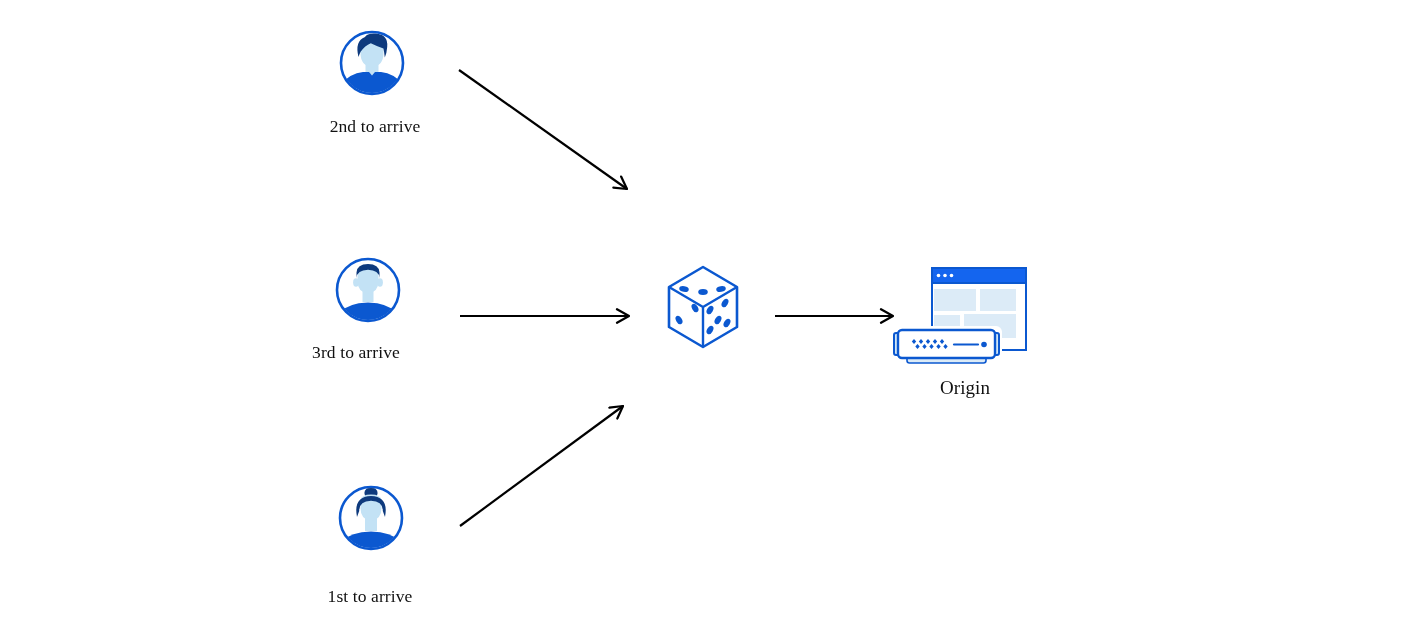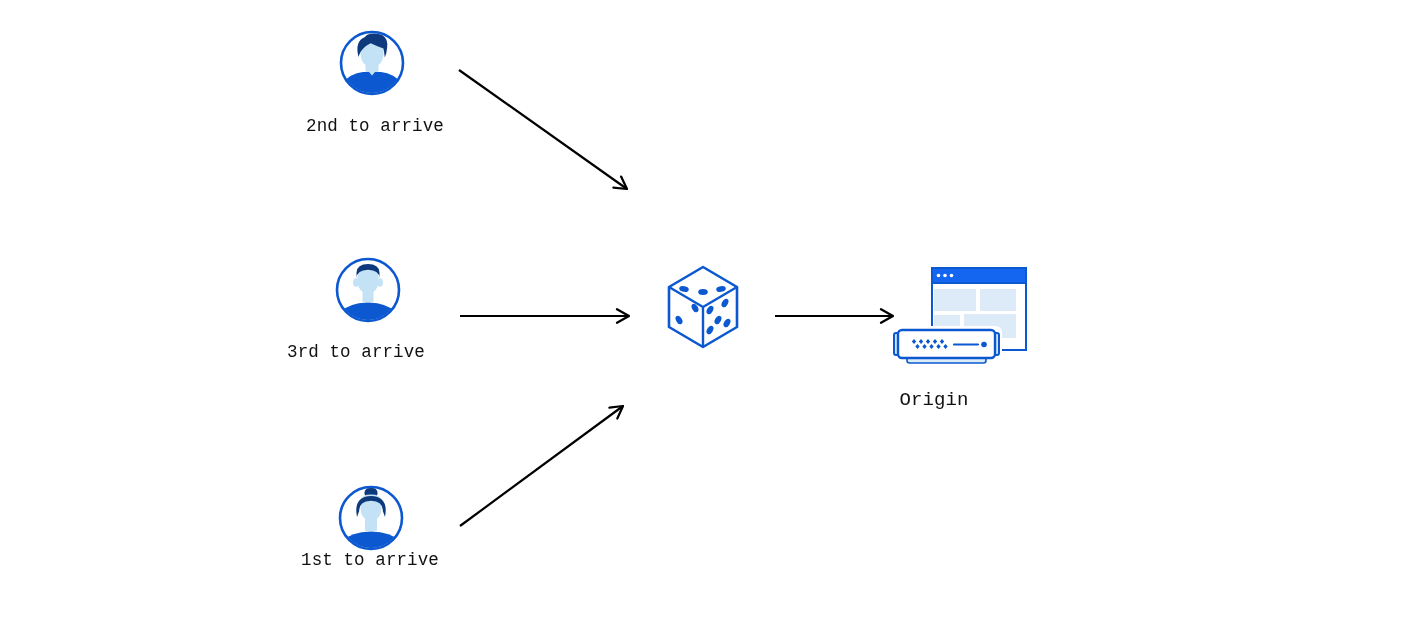--- a/index.html
+++ b/index.html
@@ -1,20 +1,20 @@
 <!DOCTYPE html>
 <html style="--primary-blue: #0b58d0; --titlebar-blue: #1465ef; --hair-navy: #0e3a7d; --skin-light-blue: #c3e2f5; --block-light-blue: #dcebf7; --lug-light-blue: #cfe6f7; --arrow-black: #000000; --label-text: #111111; --background: #ffffff;"><head>
 <meta charset="utf-8">
 <style>
   html,body{margin:0;padding:0;background:#fff;}
   .canvas{
     position:relative;
     width:1256px;height:633px;
     background:var(--background,#fff);
-    font-family:Liberation Mono, monospace;
+    font-family:Liberation Serif, serif;
     overflow:hidden;
   }
   .abs{position:absolute;}
   .node-label{
     position:absolute;
     width:160px;
     text-align:center;
     color:var(--label-text,#111);
     font-size:17.5px;
     line-height:1.2;
@@ -90,21 +90,21 @@
       </defs>
     <circle cx="33" cy="33" r="31" class="white-fill blue-stroke" stroke-width="2.6"></circle>
     <g clip-path="url(#clipC)">
       <ellipse cx="33" cy="8" rx="6.6" ry="5.6" class="navy-fill"></ellipse>
       <rect x="27" y="32" width="12" height="14" class="skin-fill"></rect>
       <path d="M22.5,15 Q23.5,9.5 33,9.5 Q42.5,9.5 43.5,15 L43.5,23 Q43.5,34.5 33,36 Q22.5,34.5 22.5,23 Z" class="skin-fill"></path>
       <path d="M19,32 Q15,11.5 33,11 Q51,11.5 47,32 L44.8,26 Q45,16.3 33,15.8 Q21,16.3 21.2,26 Z" class="navy-fill"></path>
       <path d="M0,66 L0,60 Q10,47 33,46.5 Q56,47 66,60 L66,66 Z" class="blue-fill"></path>
     </g>
   </svg>
-  <div class="node-label" style="left:290px;top:550px;">1st to arrive</div>
+  <div class="node-label" style="left:290px;top:586px;">1st to arrive</div>
 
   <svg class="abs" style="left:667px;top:265px;" width="72" height="84" viewBox="0 0 72 84">
     <path d="M36,2 L70,22 L70,62 L36,82 L2,62 L2,22 Z" class="white-fill blue-stroke" stroke-width="2.6" stroke-linejoin="round"></path>
     <path d="M2,22 L36,42 L70,22 M36,42 L36,82" fill="none" class="blue-stroke" stroke-width="2.4" stroke-linejoin="round"></path>
 
     <ellipse cx="17" cy="24" rx="4.8" ry="2.9" class="blue-fill" transform="rotate(8 17 24)"></ellipse>
     <ellipse cx="36" cy="27" rx="4.8" ry="2.9" class="blue-fill"></ellipse>
     <ellipse cx="54" cy="24" rx="4.8" ry="2.9" class="blue-fill" transform="rotate(-8 54 24)"></ellipse>
 
     <ellipse cx="28" cy="43" rx="2.9" ry="4.6" class="blue-fill" transform="rotate(-30 28 43)"></ellipse>
@@ -146,15 +146,15 @@
       <path d="M52,77 l2.2,2.5 l-2.2,2.5 l-2.2,-2.5 Z"></path>
       <path d="M27.5,82 l2.2,2.5 l-2.2,2.5 l-2.2,-2.5 Z"></path>
       <path d="M34.5,82 l2.2,2.5 l-2.2,2.5 l-2.2,-2.5 Z"></path>
       <path d="M41.5,82 l2.2,2.5 l-2.2,2.5 l-2.2,-2.5 Z"></path>
       <path d="M48.5,82 l2.2,2.5 l-2.2,2.5 l-2.2,-2.5 Z"></path>
       <path d="M55.5,82 l2.2,2.5 l-2.2,2.5 l-2.2,-2.5 Z"></path>
     </g>
     <line x1="64" y1="82.5" x2="88" y2="82.5" class="blue-stroke" stroke-width="2.2" stroke-linecap="round"></line>
     <circle cx="94" cy="82.5" r="2.8" class="blue-fill"></circle>
   </svg>
-  <div class="node-label origin-label" style="left:854px;top:377px;margin-top:12px;">Origin</div>
+  <div class="node-label origin-label" style="left:885px;top:377px;">Origin</div>
 
 </div>
 
 </body></html>

